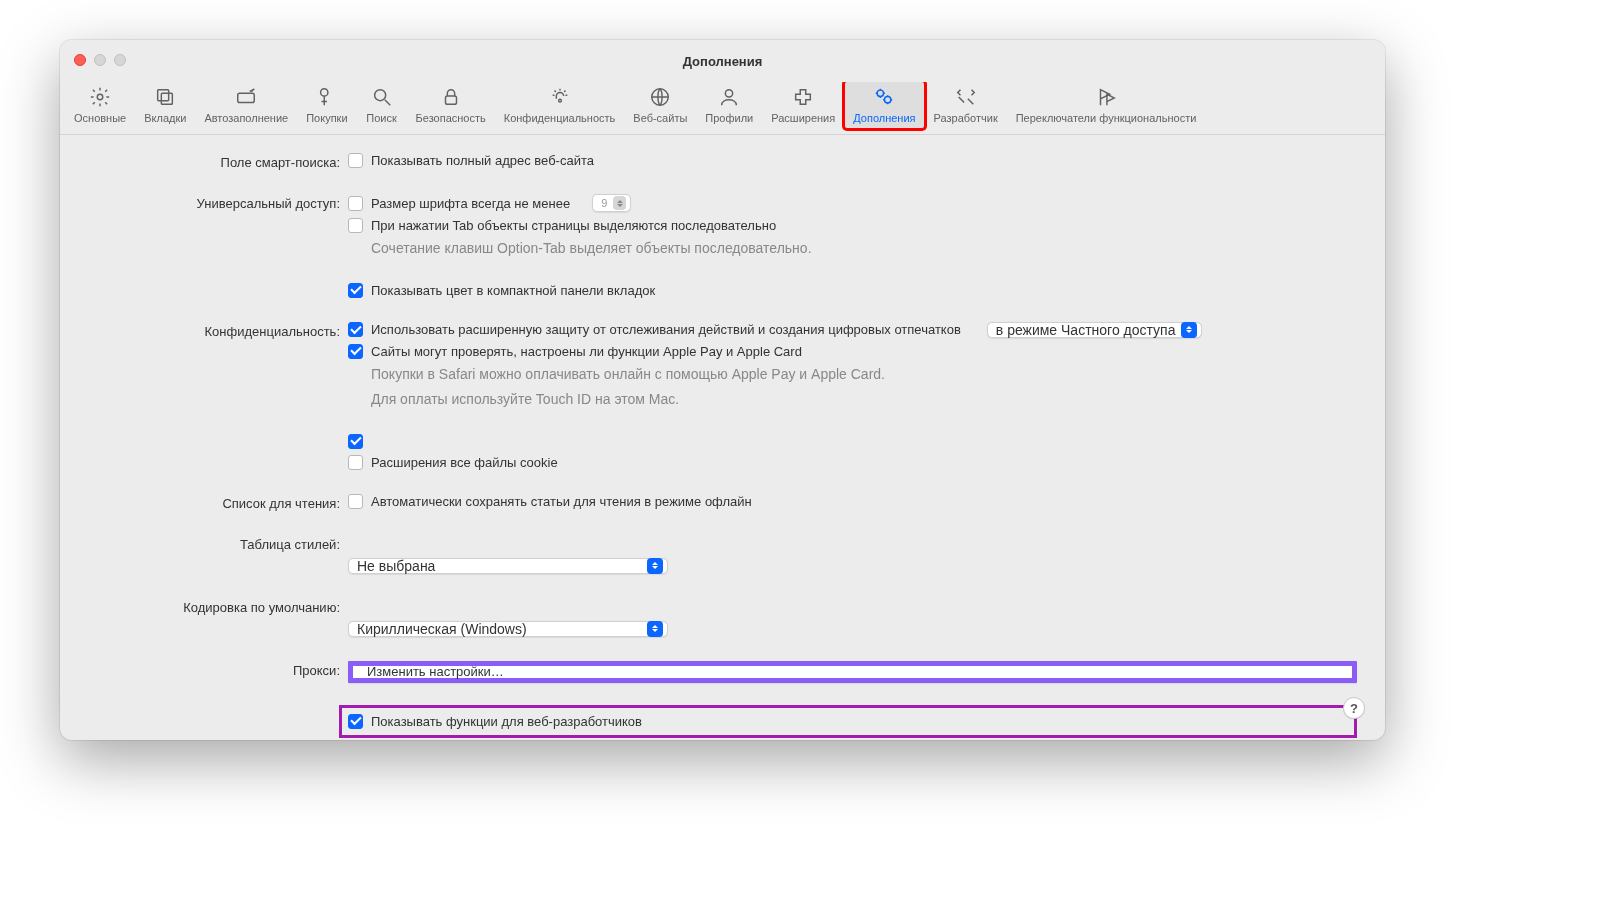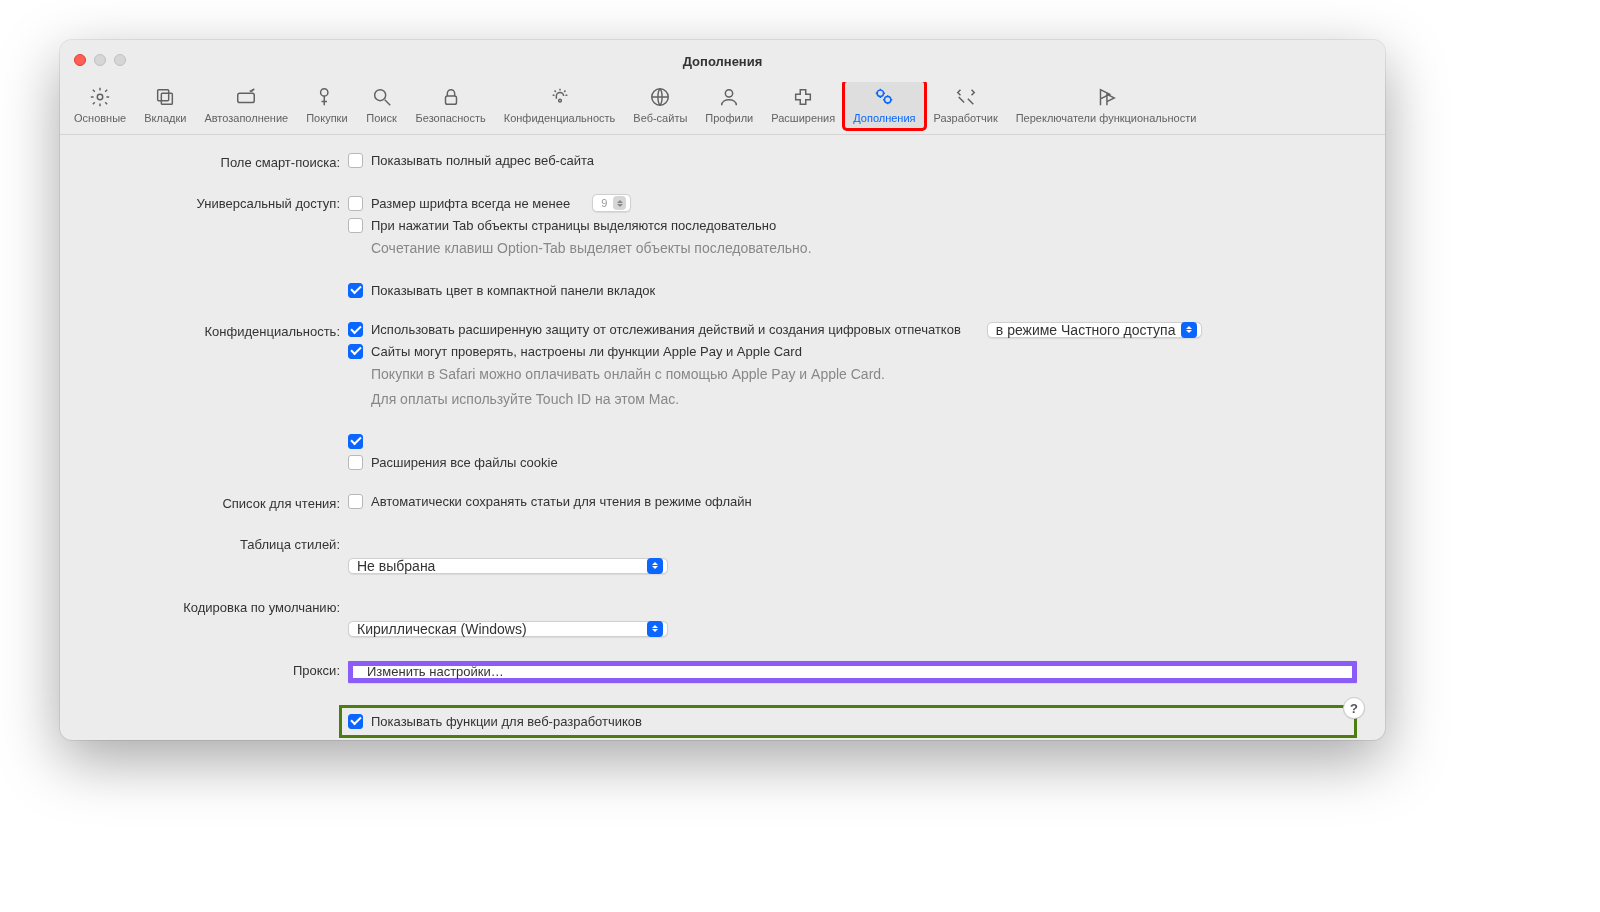--- a/index.html
+++ b/index.html
@@ -149,21 +149,21 @@
     right: 20px; bottom: 14px;
     width: 22px; height: 22px;
     border-radius: 50%;
     background: #fff;
     border: 1px solid #ccc;
     box-shadow: 0 0.5px 1px rgba(0,0,0,0.12);
     display:flex;align-items:center;justify-content:center;
     font-size: 13px; color:#555; font-weight:600;
   }
   .highlight-box {
-    border: 3px solid #4d7c0f;
+    border: 3px solid #a21caf;
     padding: 6px 20px 6px 6px;
     display: inline-flex;
     margin-left: -9px;
     align-items: center;
   }
 </style>
 </head>
 <body>
 
 <div class="window">

